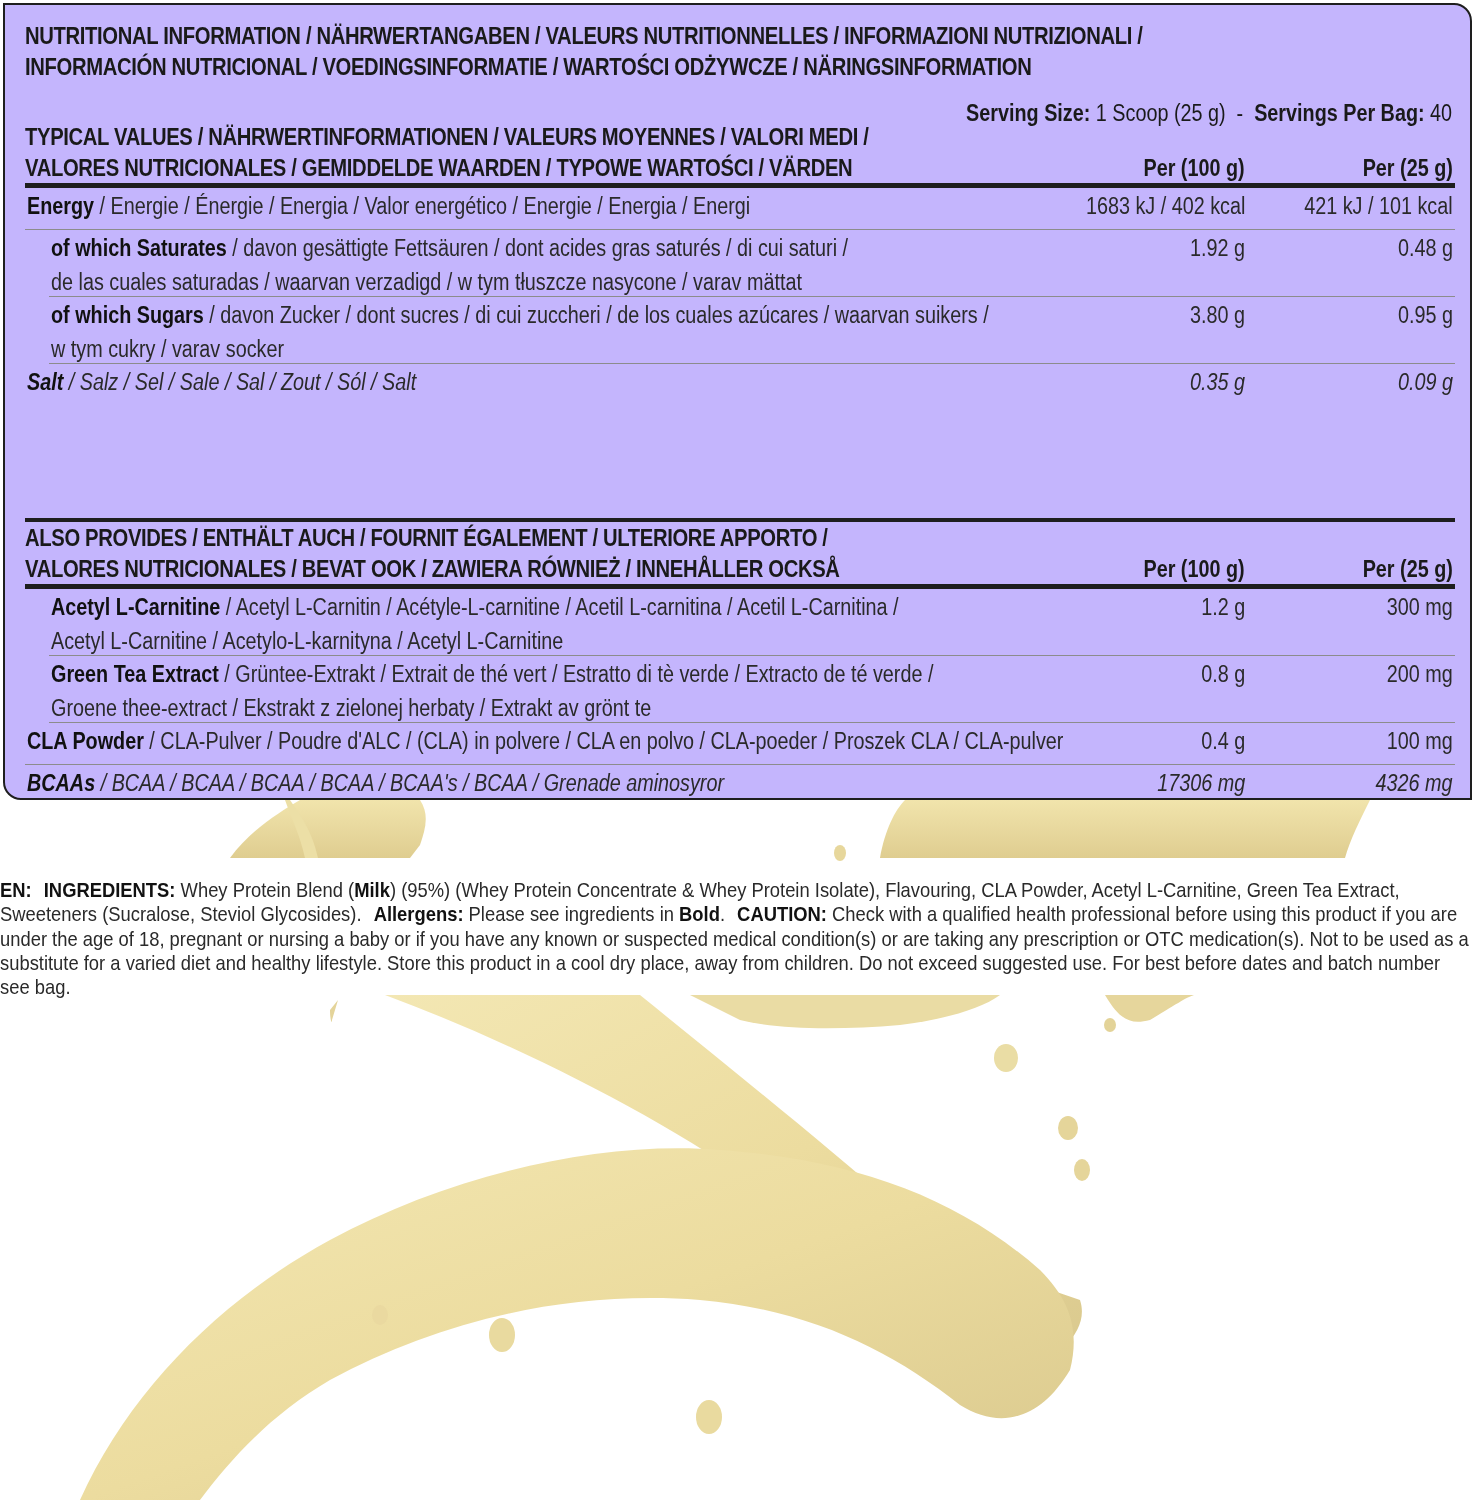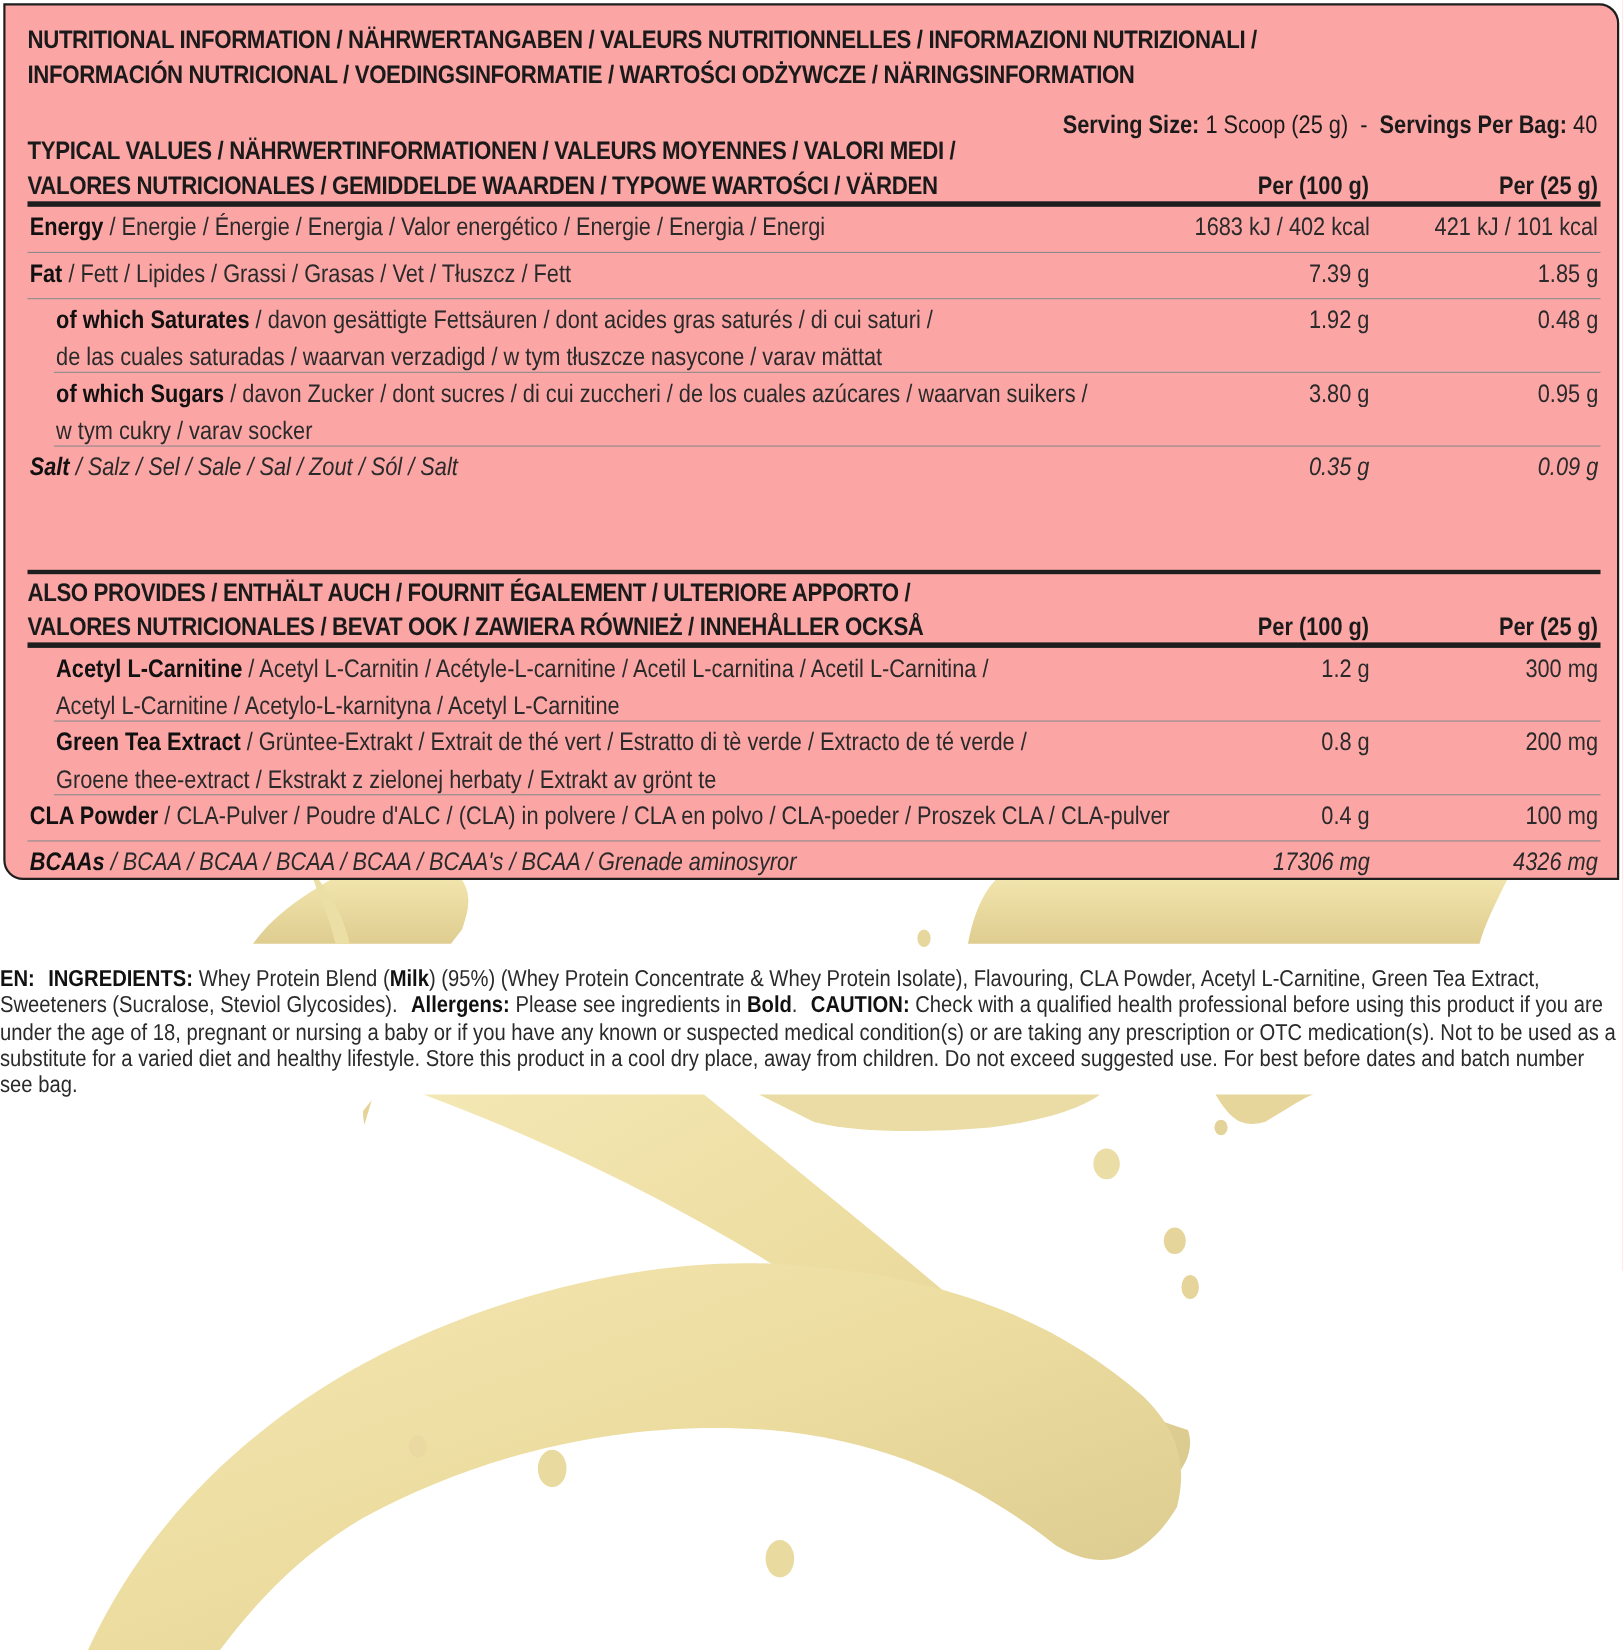--- a/index.html
+++ b/index.html
@@ -6,21 +6,21 @@
   html, body { width: 1475px; height: 1500px; background: #ffffff; overflow: hidden; }
   body { position: relative; font-family: "Liberation Sans", "DejaVu Sans", sans-serif; color: #1a1a1a; }
 
   
   .splash { position: absolute; left: 0; top: 0; width: 1475px; height: 1500px; z-index: 0; }
 
   
   .panel {
     position: absolute; left: 3px; top: 3px; width: 1469px; height: 797px;
     border: 2px solid #1e1e1e; border-radius: 0 18px 0 18px;
-    background: #fca5a5; z-index: 2;
+    background: #c4b5fd; z-index: 2;
   }
   .panel-title {
     position: absolute; left: 20px; top: 16px; width: 1200px;
     font-size: 23px; line-height: 31px; font-weight: bold; letter-spacing: -0.4px;
     transform: scaleX(0.88); transform-origin: left top; white-space: nowrap;
   }
   .serving {
     position: absolute; right: 18px; top: 95px; font-size: 23px; white-space: nowrap;
     transform: scaleX(0.86); transform-origin: right top;
   }
@@ -129,25 +129,20 @@
     <div class="col-head c2">Per (25 g)</div>
   </div>
   <div class="thick-rule" style="top:178px;"></div>
 
   <div class="rows" style="top:183px;">
     <div class="row single">
       <div class="row-label"><span class="en">Energy</span><span> / Energie / Énergie / Energia / Valor energético / Energie / Energia / Energi</span></div>
       <div class="val v1">1683 kJ / 402 kcal</div>
       <div class="val v2">421 kJ / 101 kcal</div>
     </div>
-    <div class="row single">
-      <div class="row-label"><span class="en">Fat</span><span> / Fett / Lipides / Grassi / Grasas / Vet / Tłuszcz / Fett</span></div>
-      <div class="val v1">7.39 g</div>
-      <div class="val v2">1.85 g</div>
-    </div>
     <div class="row double">
       <div class="row-label"><span class="en">of which Saturates</span><span> / davon gesättigte Fettsäuren / dont acides gras saturés / di cui saturi /</span><span class="l2">de las cuales saturadas / waarvan verzadigd / w tym tłuszcze nasycone / varav mättat</span></div>
       <div class="val v1">1.92 g</div>
       <div class="val v2">0.48 g</div>
     </div>
     <div class="row double">
       <div class="row-label"><span class="en">of which Sugars</span><span> / davon Zucker / dont sucres / di cui zuccheri / de los cuales azúcares / waarvan suikers /</span><span class="l2">w tym cukry / varav socker</span></div>
       <div class="val v1">3.80 g</div>
       <div class="val v2">0.95 g</div>
     </div>

